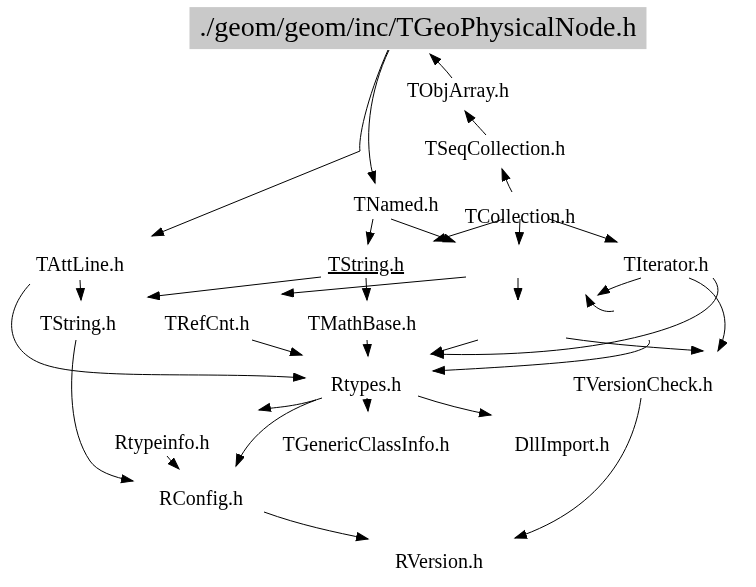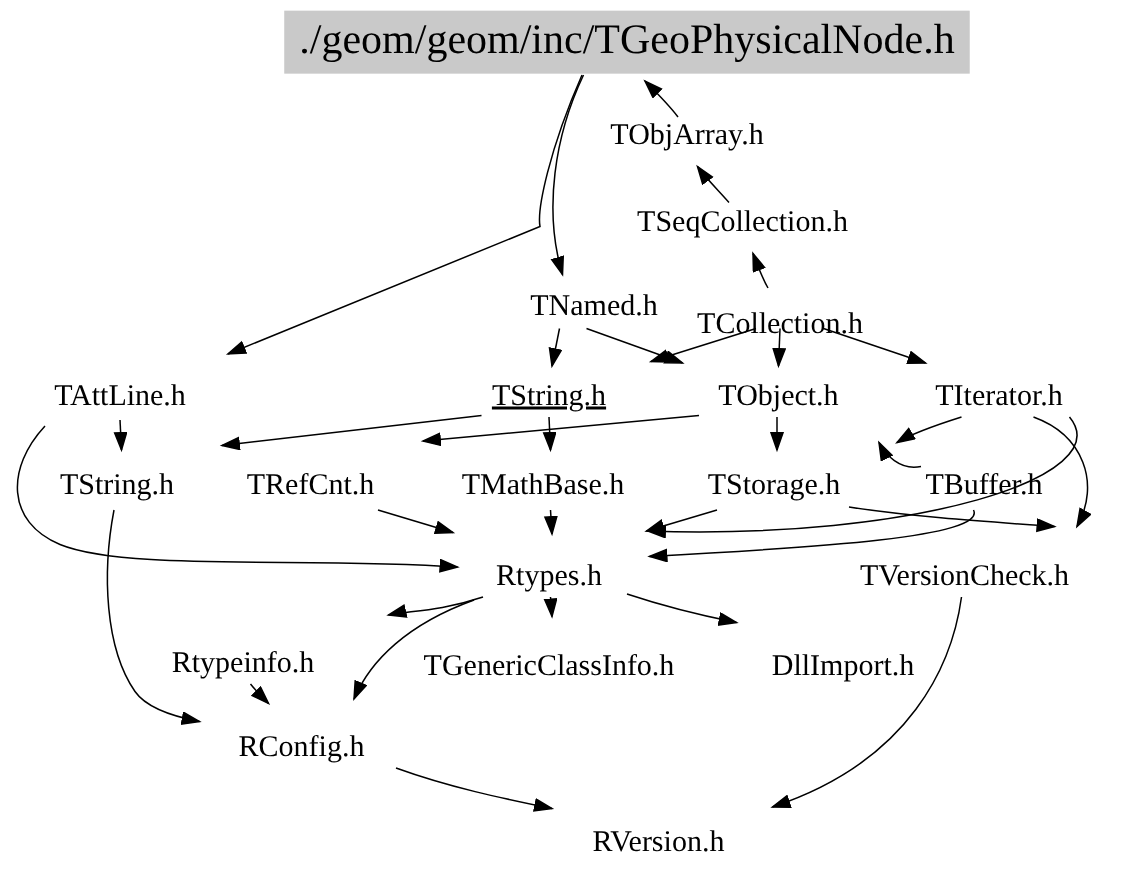--- a/index.html
+++ b/index.html
@@ -72,27 +72,24 @@
       </g>
   </svg>
   <div id="nodes-layer">
       <div class="node main" style="left: 418px; top: 28px;">./geom/geom/inc/TGeoPhysicalNode.h</div>
       <div class="node" style="left: 458px; top: 90px;">TObjArray.h</div>
       <div class="node" style="left: 495px; top: 148px;">TSeqCollection.h</div>
       <div class="node" style="left: 372px; top: 204px; margin-left: 24px;">TNamed.h</div>
       <div class="node" style="left: 520px; top: 216px;">TCollection.h</div>
       <div class="node" style="left: 80px; top: 264px;">TAttLine.h</div>
       <div class="node" style="left: 366px; top: 264px; text-decoration: underline;">TString.h</div>
-      <div class="node" style="left: 519px; top: 264px;">TObject.h</div>
       <div class="node" style="left: 666px; top: 264px;">TIterator.h</div>
       <div class="node" style="left: 78px; top: 323px;">TString.h</div>
       <div class="node" style="left: 207px; top: 323px;">TRefCnt.h</div>
       <div class="node" style="left: 362px; top: 323px;">TMathBase.h</div>
-      <div class="node" style="left: 516px; top: 323px;">TStorage.h</div>
-      <div class="node" style="left: 656px; top: 323px;">TBuffer.h</div>
       <div class="node" style="left: 366px; top: 384px;">Rtypes.h</div>
       <div class="node" style="left: 643px; top: 384px;">TVersionCheck.h</div>
       <div class="node" style="left: 162px; top: 442px;">Rtypeinfo.h</div>
       <div class="node" style="left: 366px; top: 444px;">TGenericClassInfo.h</div>
       <div class="node" style="left: 562px; top: 444px;">DllImport.h</div>
       <div class="node" style="left: 201px; top: 498px;">RConfig.h</div>
       <div class="node" style="left: 439px; top: 561px;">RVersion.h</div>
     </div>
 </div>
 

